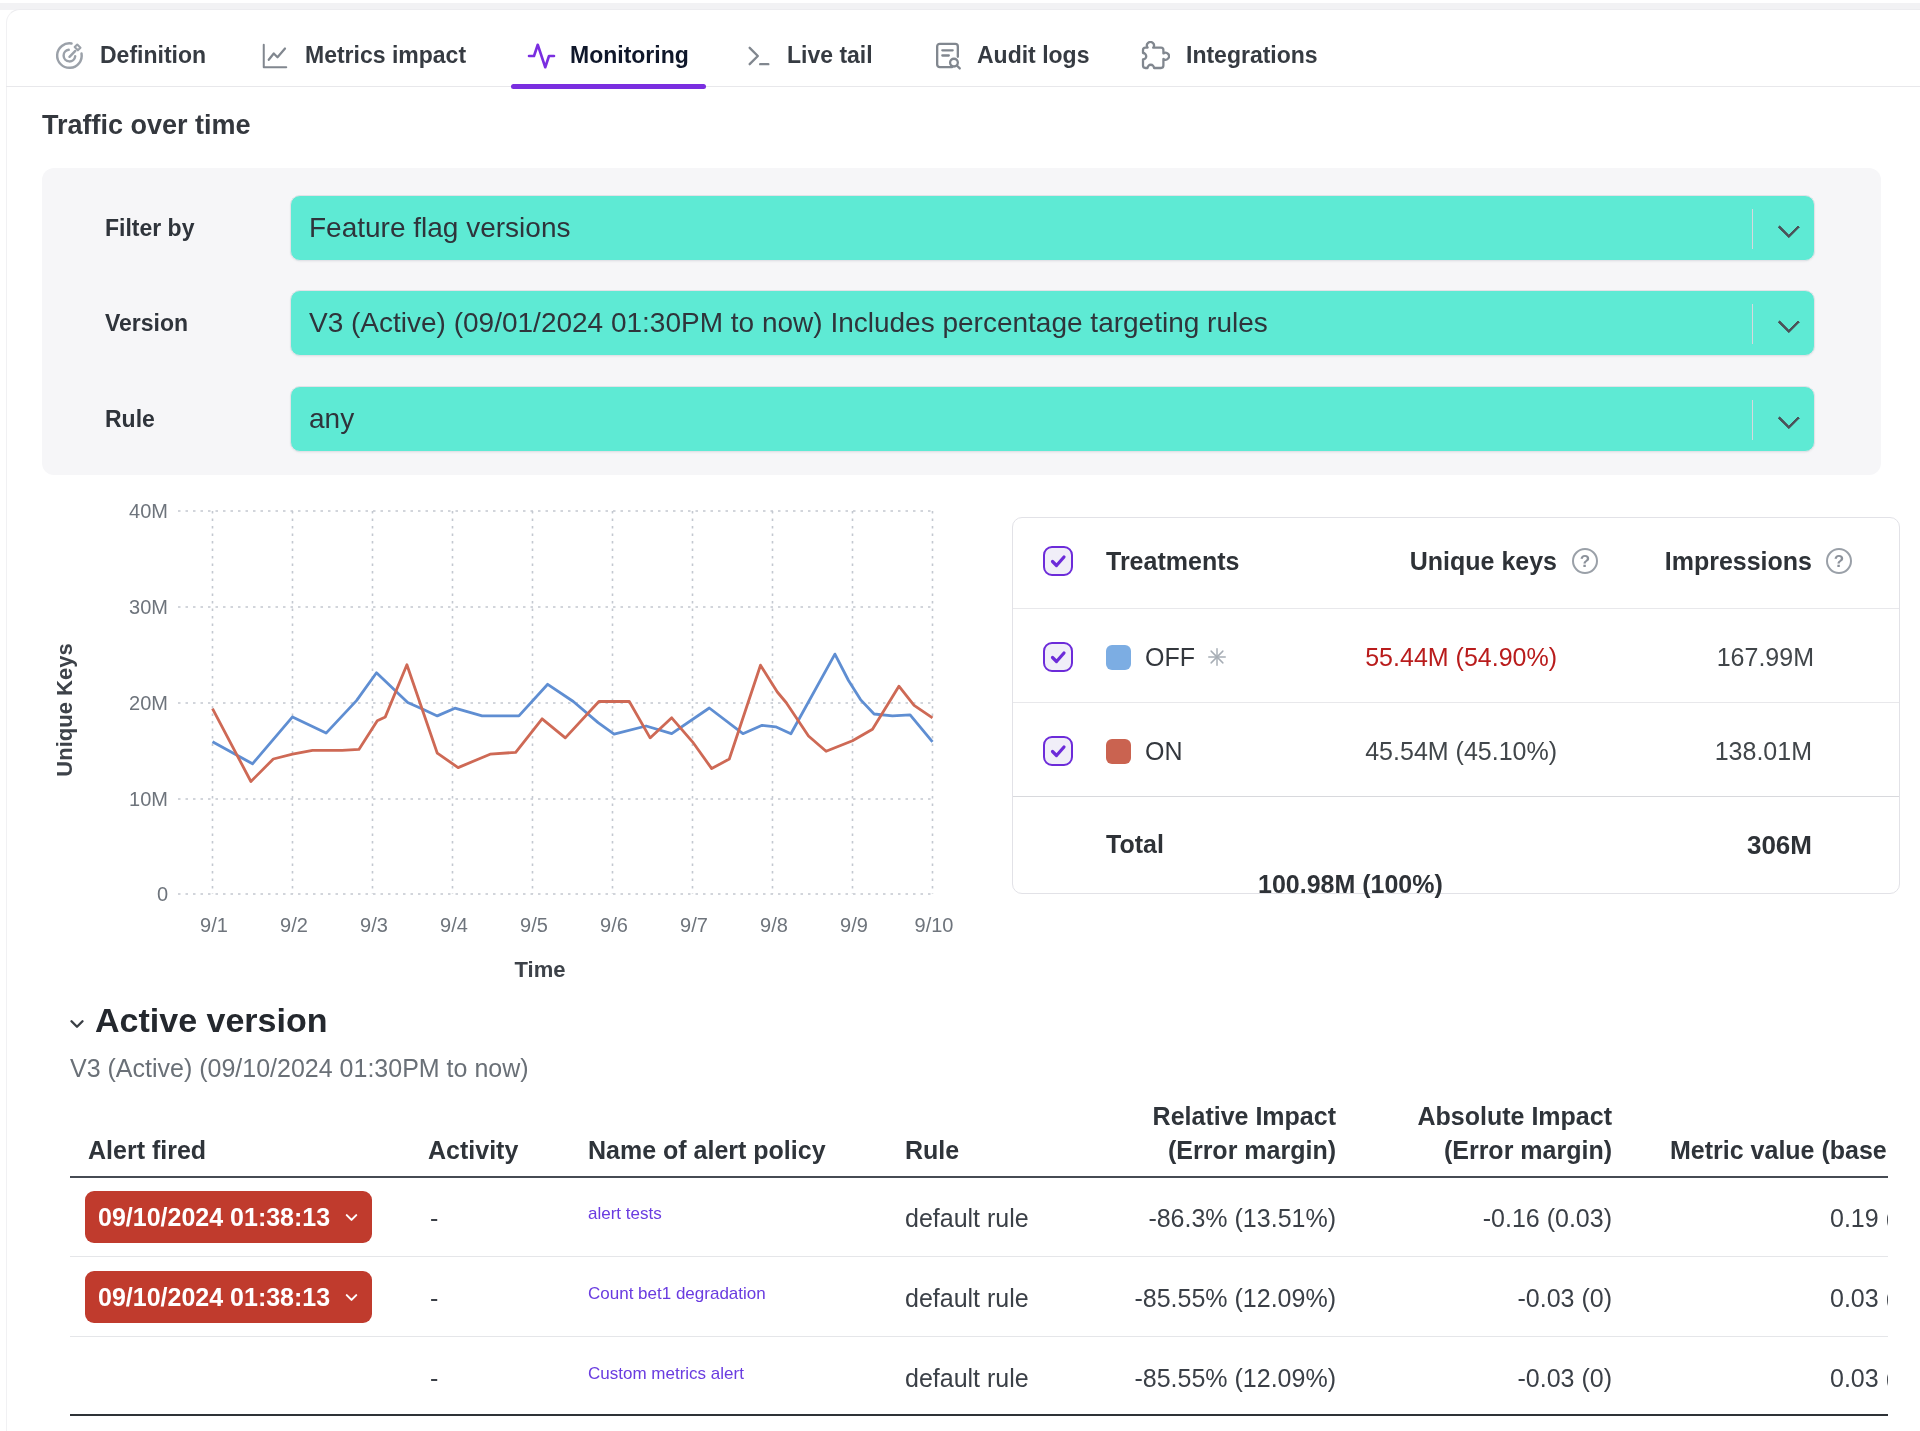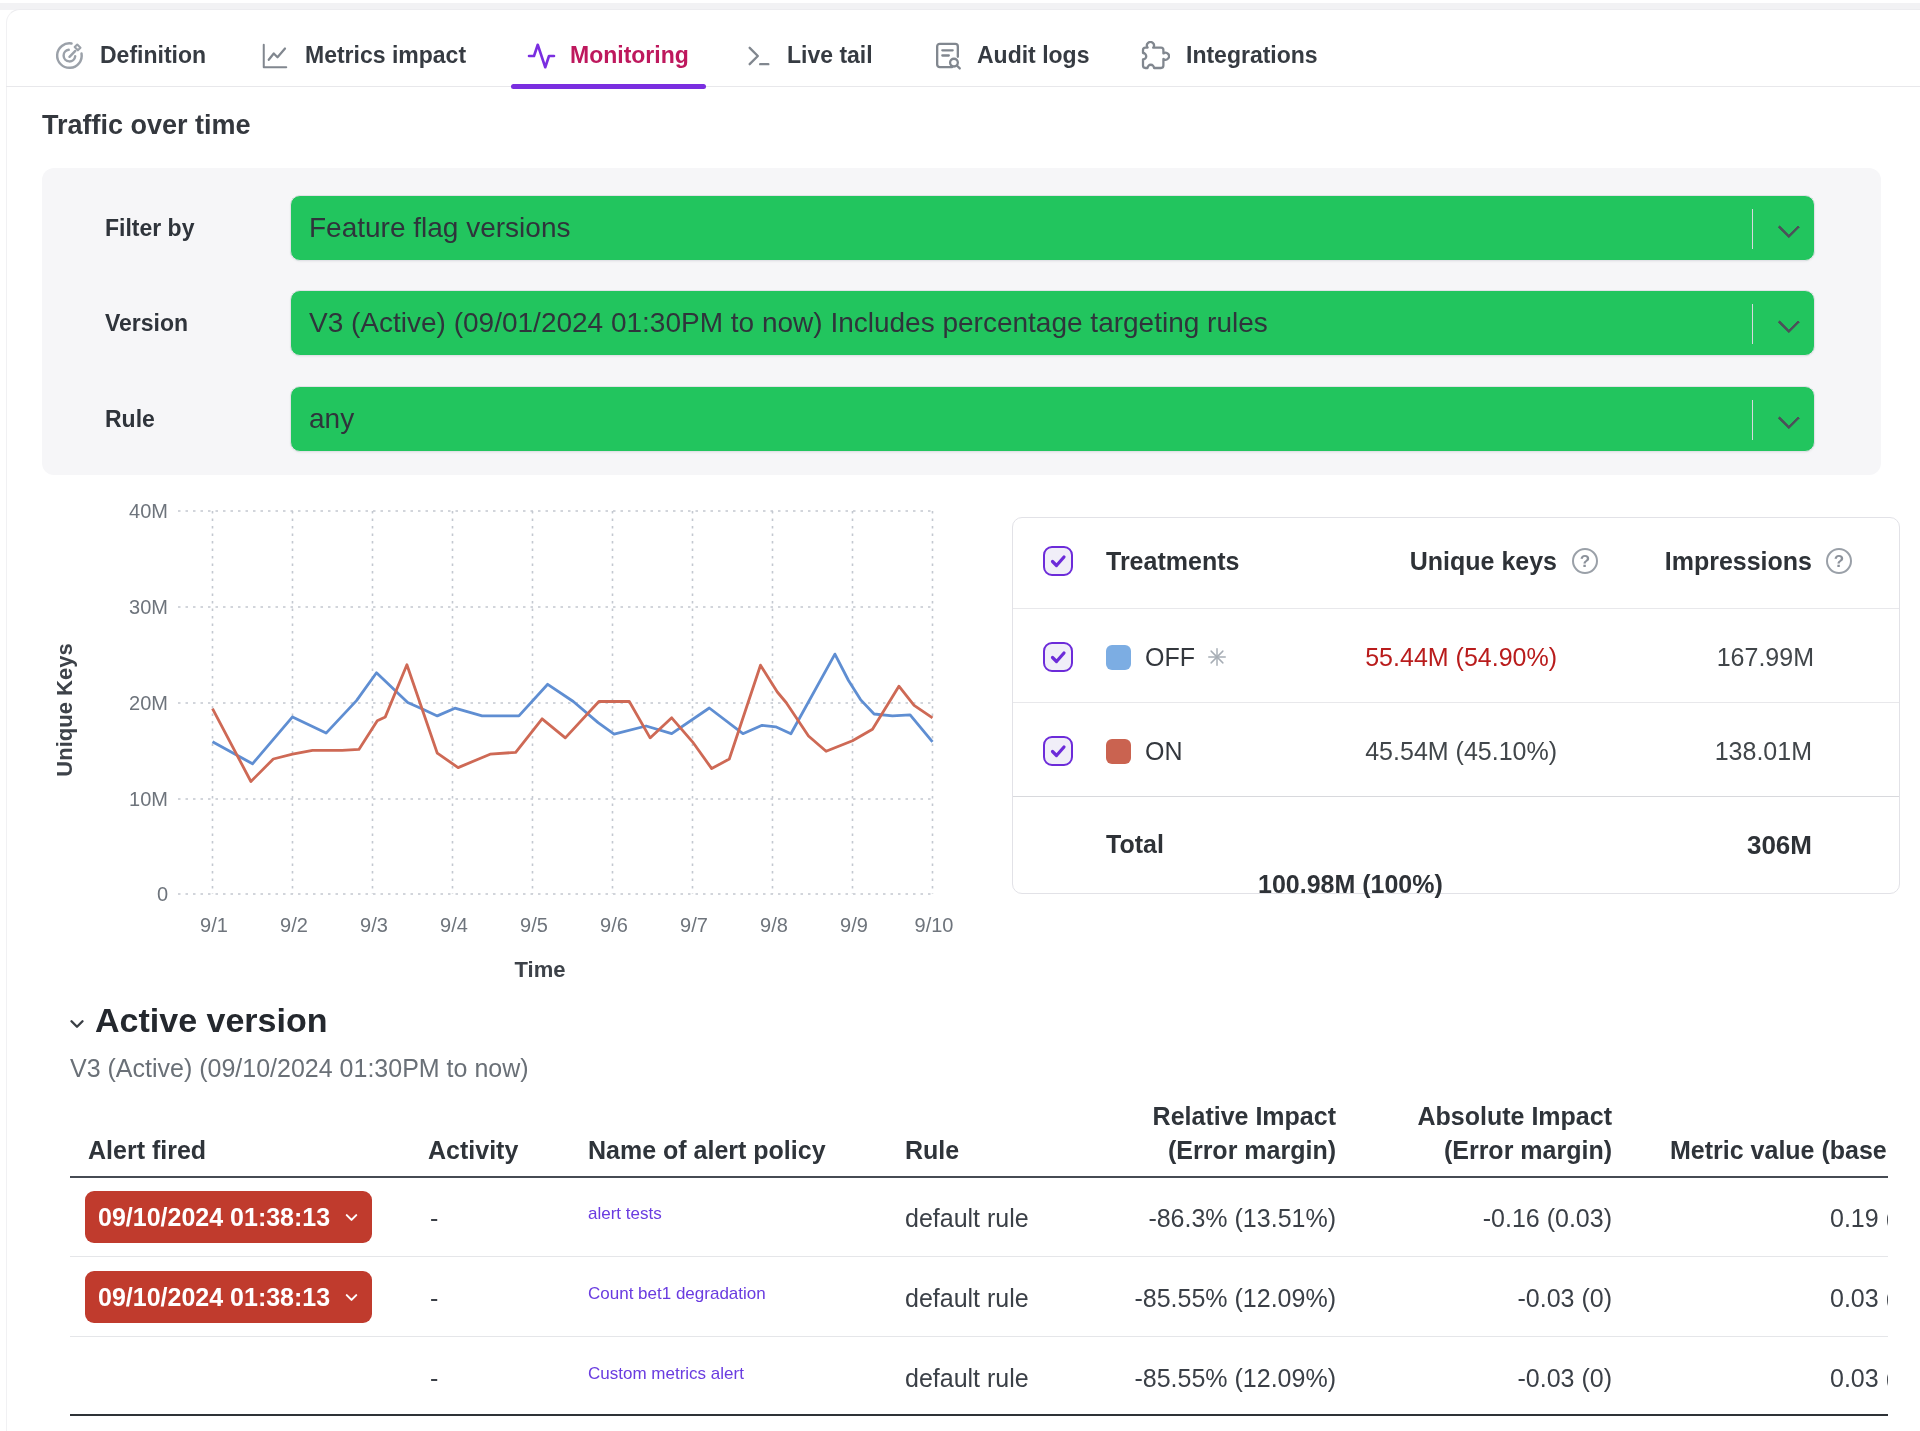--- a/index.html
+++ b/index.html
@@ -26,21 +26,21 @@
 
 <svg class="abs" style="left:259px;top:41px;" width="32" height="30" viewBox="0 0 24 24" fill="none" stroke="#81878f" stroke-width="1.8" stroke-linecap="round" stroke-linejoin="round">
   <path d="M3 3v18h18" stroke-width="1.6"></path>
   <path d="M7 15l4-5 3 3 6-7"></path>
 </svg>
 <div class="abs" style="left:305px;top:42px;font-size:23px;font-weight:700;color:#363b42;">Metrics impact</div>
 
 <svg class="abs" style="left:525px;top:41px;" width="33" height="30" viewBox="0 0 24 24" fill="none" stroke="#7a2ee0" stroke-width="2.1" stroke-linecap="round" stroke-linejoin="round">
   <path d="M22 12h-4l-3 9L9 3l-3 9H2"></path>
 </svg>
-<div class="abs" style="left:570px;top:42px;font-size:23px;font-weight:700;color:#be185d;">Monitoring</div>
+<div class="abs" style="left:570px;top:42px;font-size:23px;font-weight:700;color:#0f172a;">Monitoring</div>
 
 <svg class="abs" style="left:744px;top:42px;" width="30" height="28" viewBox="0 0 24 24" fill="none" stroke="#81878f" stroke-width="2" stroke-linecap="round" stroke-linejoin="round">
   <polyline points="4 5 11 12 4 19"></polyline>
   <line x1="13" y1="19" x2="20" y2="19"></line>
 </svg>
 <div class="abs" style="left:787px;top:42px;font-size:23px;font-weight:700;color:#363b42;">Live tail</div>
 
 <svg class="abs" style="left:932px;top:40px;" width="31" height="31" viewBox="0 0 24 24" fill="none" stroke="#81878f" stroke-width="1.8" stroke-linecap="round" stroke-linejoin="round">
   <path d="M15.5 21H6a2 2 0 0 1-2-2V5a2 2 0 0 1 2-2h12a2 2 0 0 1 2 2v8"></path>
   <line x1="8" y1="8" x2="16" y2="8"></line>
@@ -209,21 +209,21 @@
 
   <div class="abs cell" style="left:430px;top:274px;">-</div>
   <div class="abs link" style="left:588px;top:274px;">Custom metrics alert</div>
   <div class="abs cell" style="left:905px;top:274px;">default rule</div>
   <div class="abs cell" style="left:1050px;top:274px;width:286px;text-align:right;">-85.55% (12.09%)</div>
   <div class="abs cell" style="left:1400px;top:274px;width:212px;text-align:right;">-0.03 (0)</div>
   <div class="abs cell" style="left:1830px;top:274px;white-space:nowrap;">0.03 (0.05)</div>
 </div>
 
 <style>
-  .sel{width:1525px;height:66px;box-sizing:border-box;background:#22c55e;border:1px solid #e2e2e7;border-radius:10px;box-shadow:0 1px 2px rgba(20,20,40,0.05);font-size:28px;color:#2f343b;line-height:64px;padding-left:18px;}
+  .sel{width:1525px;height:66px;box-sizing:border-box;background:#5eead4;border:1px solid #e2e2e7;border-radius:10px;box-shadow:0 1px 2px rgba(20,20,40,0.05);font-size:28px;color:#2f343b;line-height:64px;padding-left:18px;}
   .sel::after{content:"";position:absolute;right:61px;top:13px;width:1px;height:40px;background:#d8d8dd;}
   .sel::before{content:"";position:absolute;right:20px;top:26px;width:13px;height:13px;border-right:3px solid #4b5259;border-bottom:3px solid #4b5259;transform:rotate(45deg) translateY(-4px);border-radius:1px;}
   .cb{width:30px;height:30px;box-sizing:border-box;background:#f0eef8;border:2px solid #6c2bd9;border-radius:9px;}
   .cb svg{position:absolute;left:-2px;top:-2px;}
   .qi{width:26px;height:26px;box-sizing:border-box;border:2px solid #9aa0a8;border-radius:50%;font-size:17px;font-weight:700;color:#8b919a;text-align:center;line-height:23px;}
   .hdr{font-size:25px;font-weight:700;color:#2f343a;}
   .cell{font-size:25px;color:#3b4047;}
   .link{font-size:17px;color:#6a3ce0;}
   .badge{width:287px;height:52px;box-sizing:border-box;background:#c03b2d;border-radius:9px;color:#fff;font-size:25px;font-weight:700;line-height:52px;padding-left:13px;display:flex;align-items:center;}
   .badge svg{flex:0 0 auto;}

